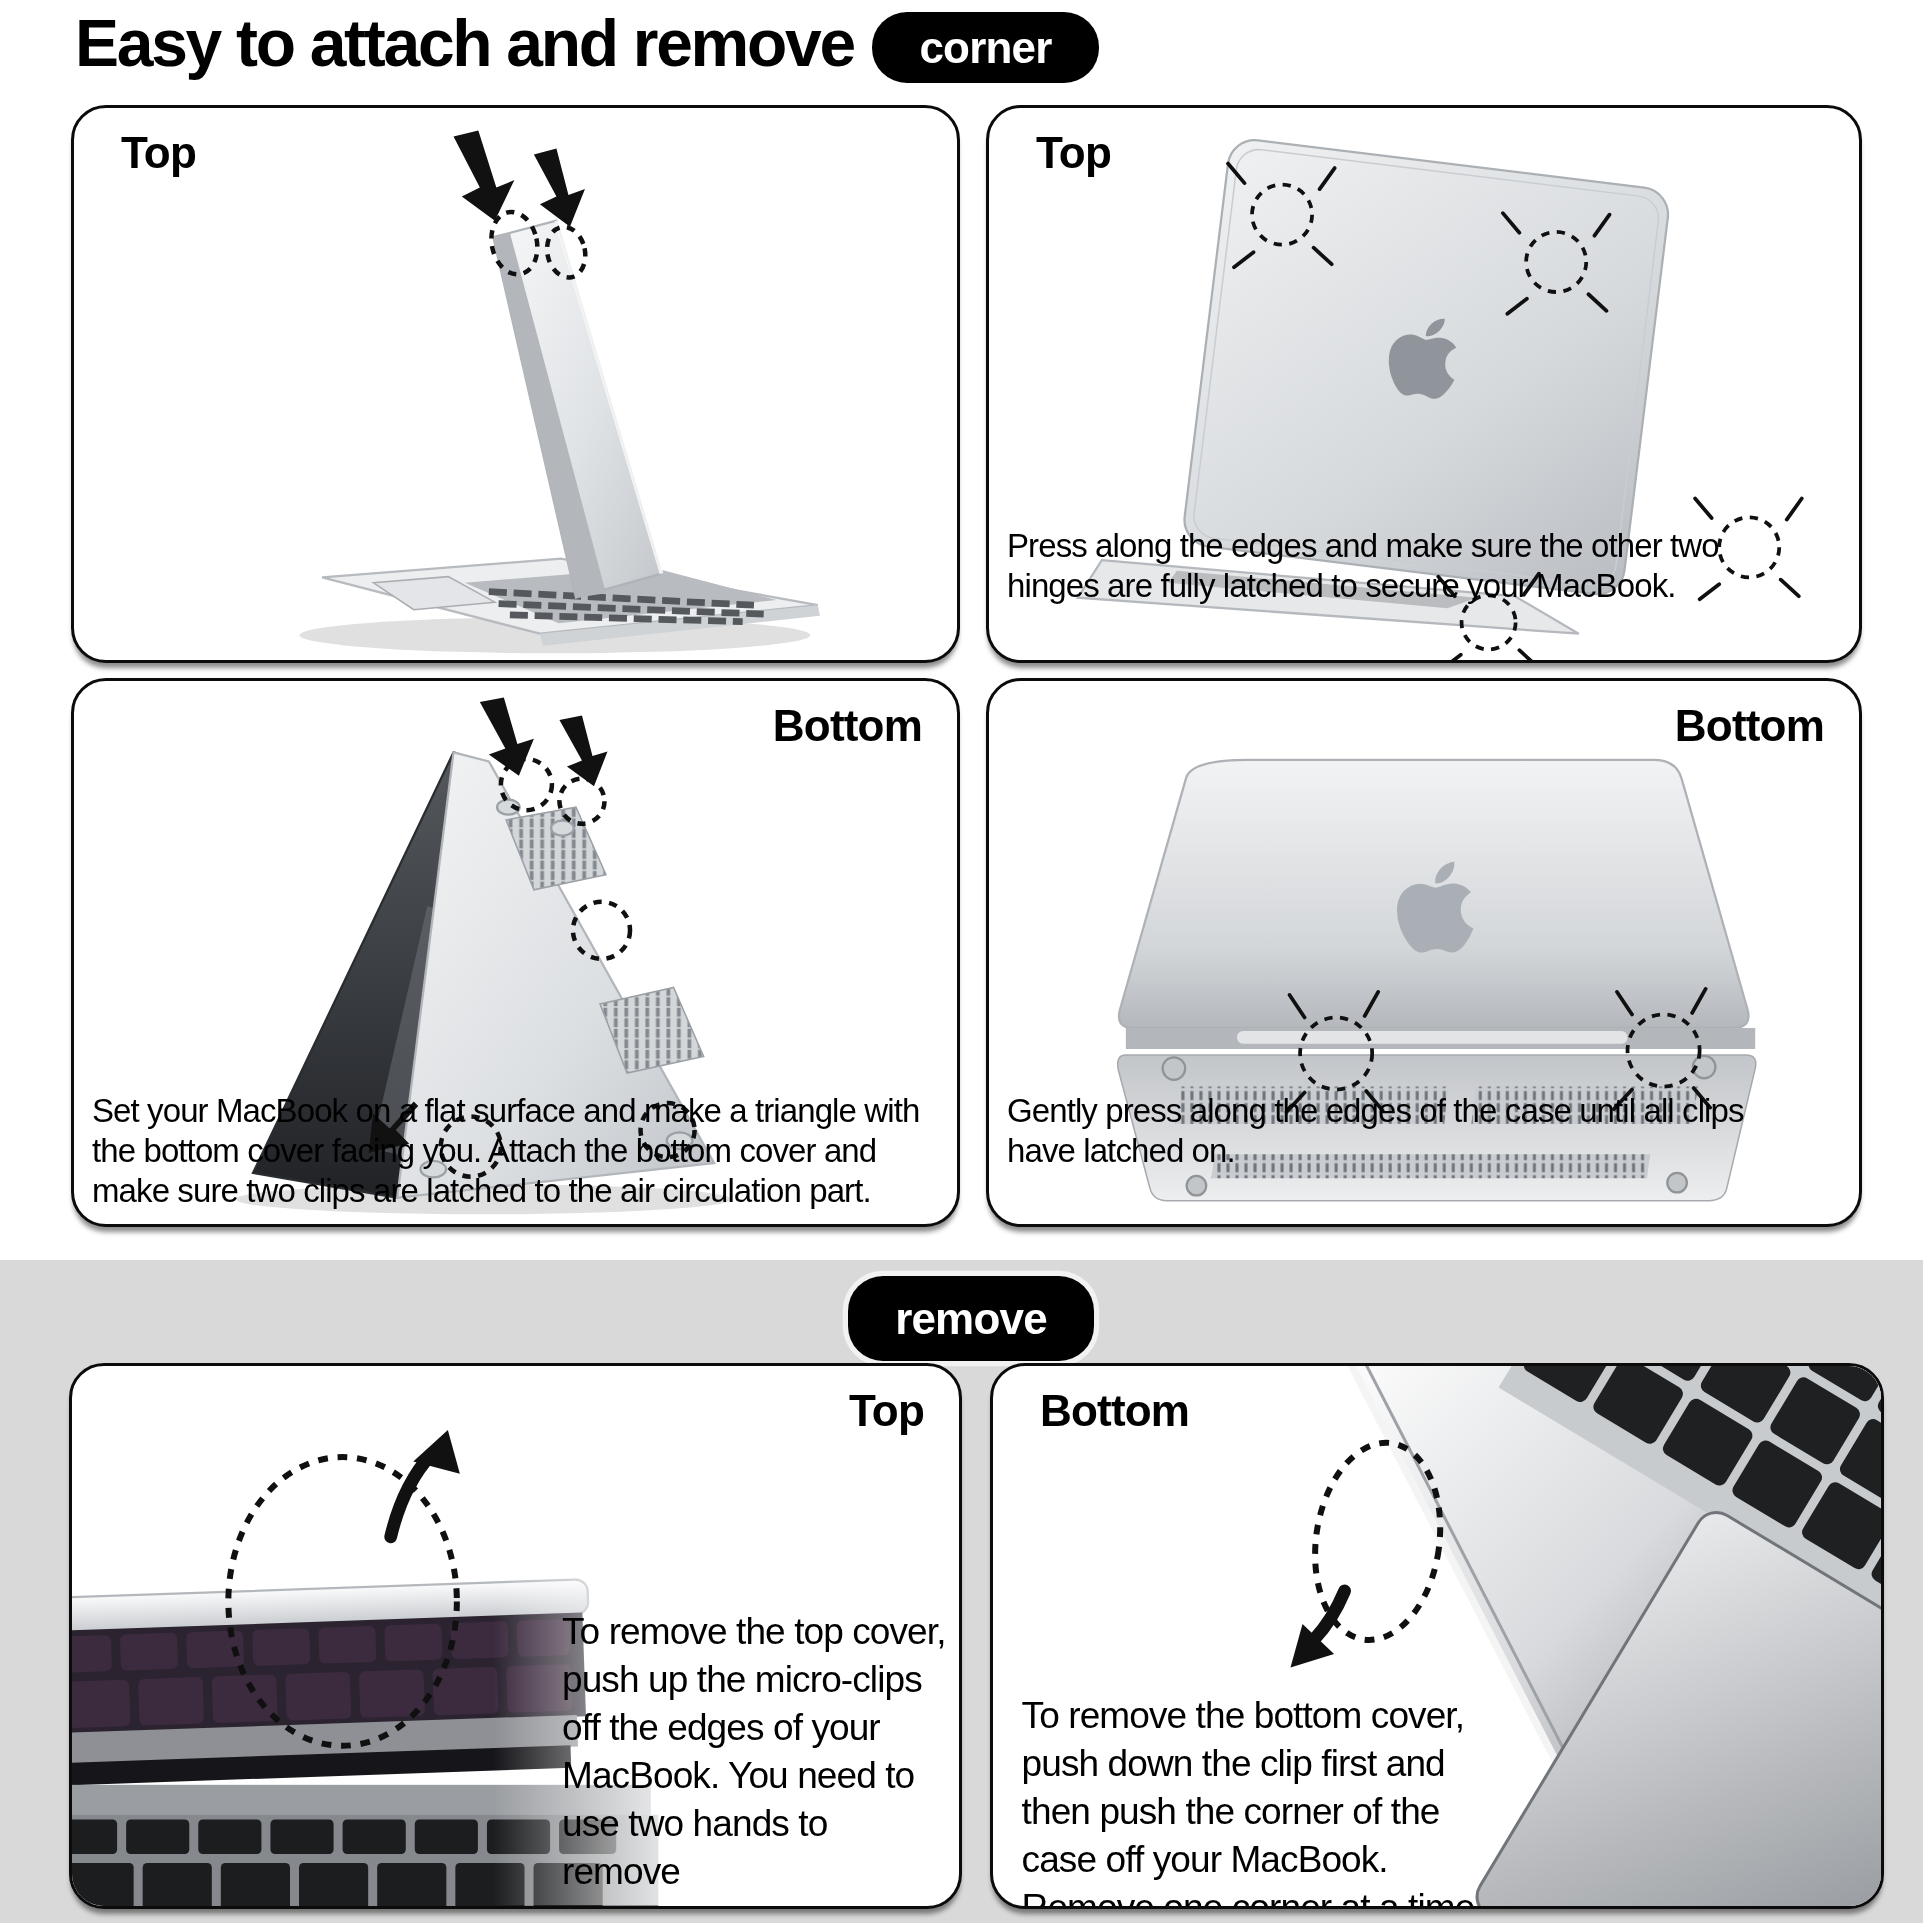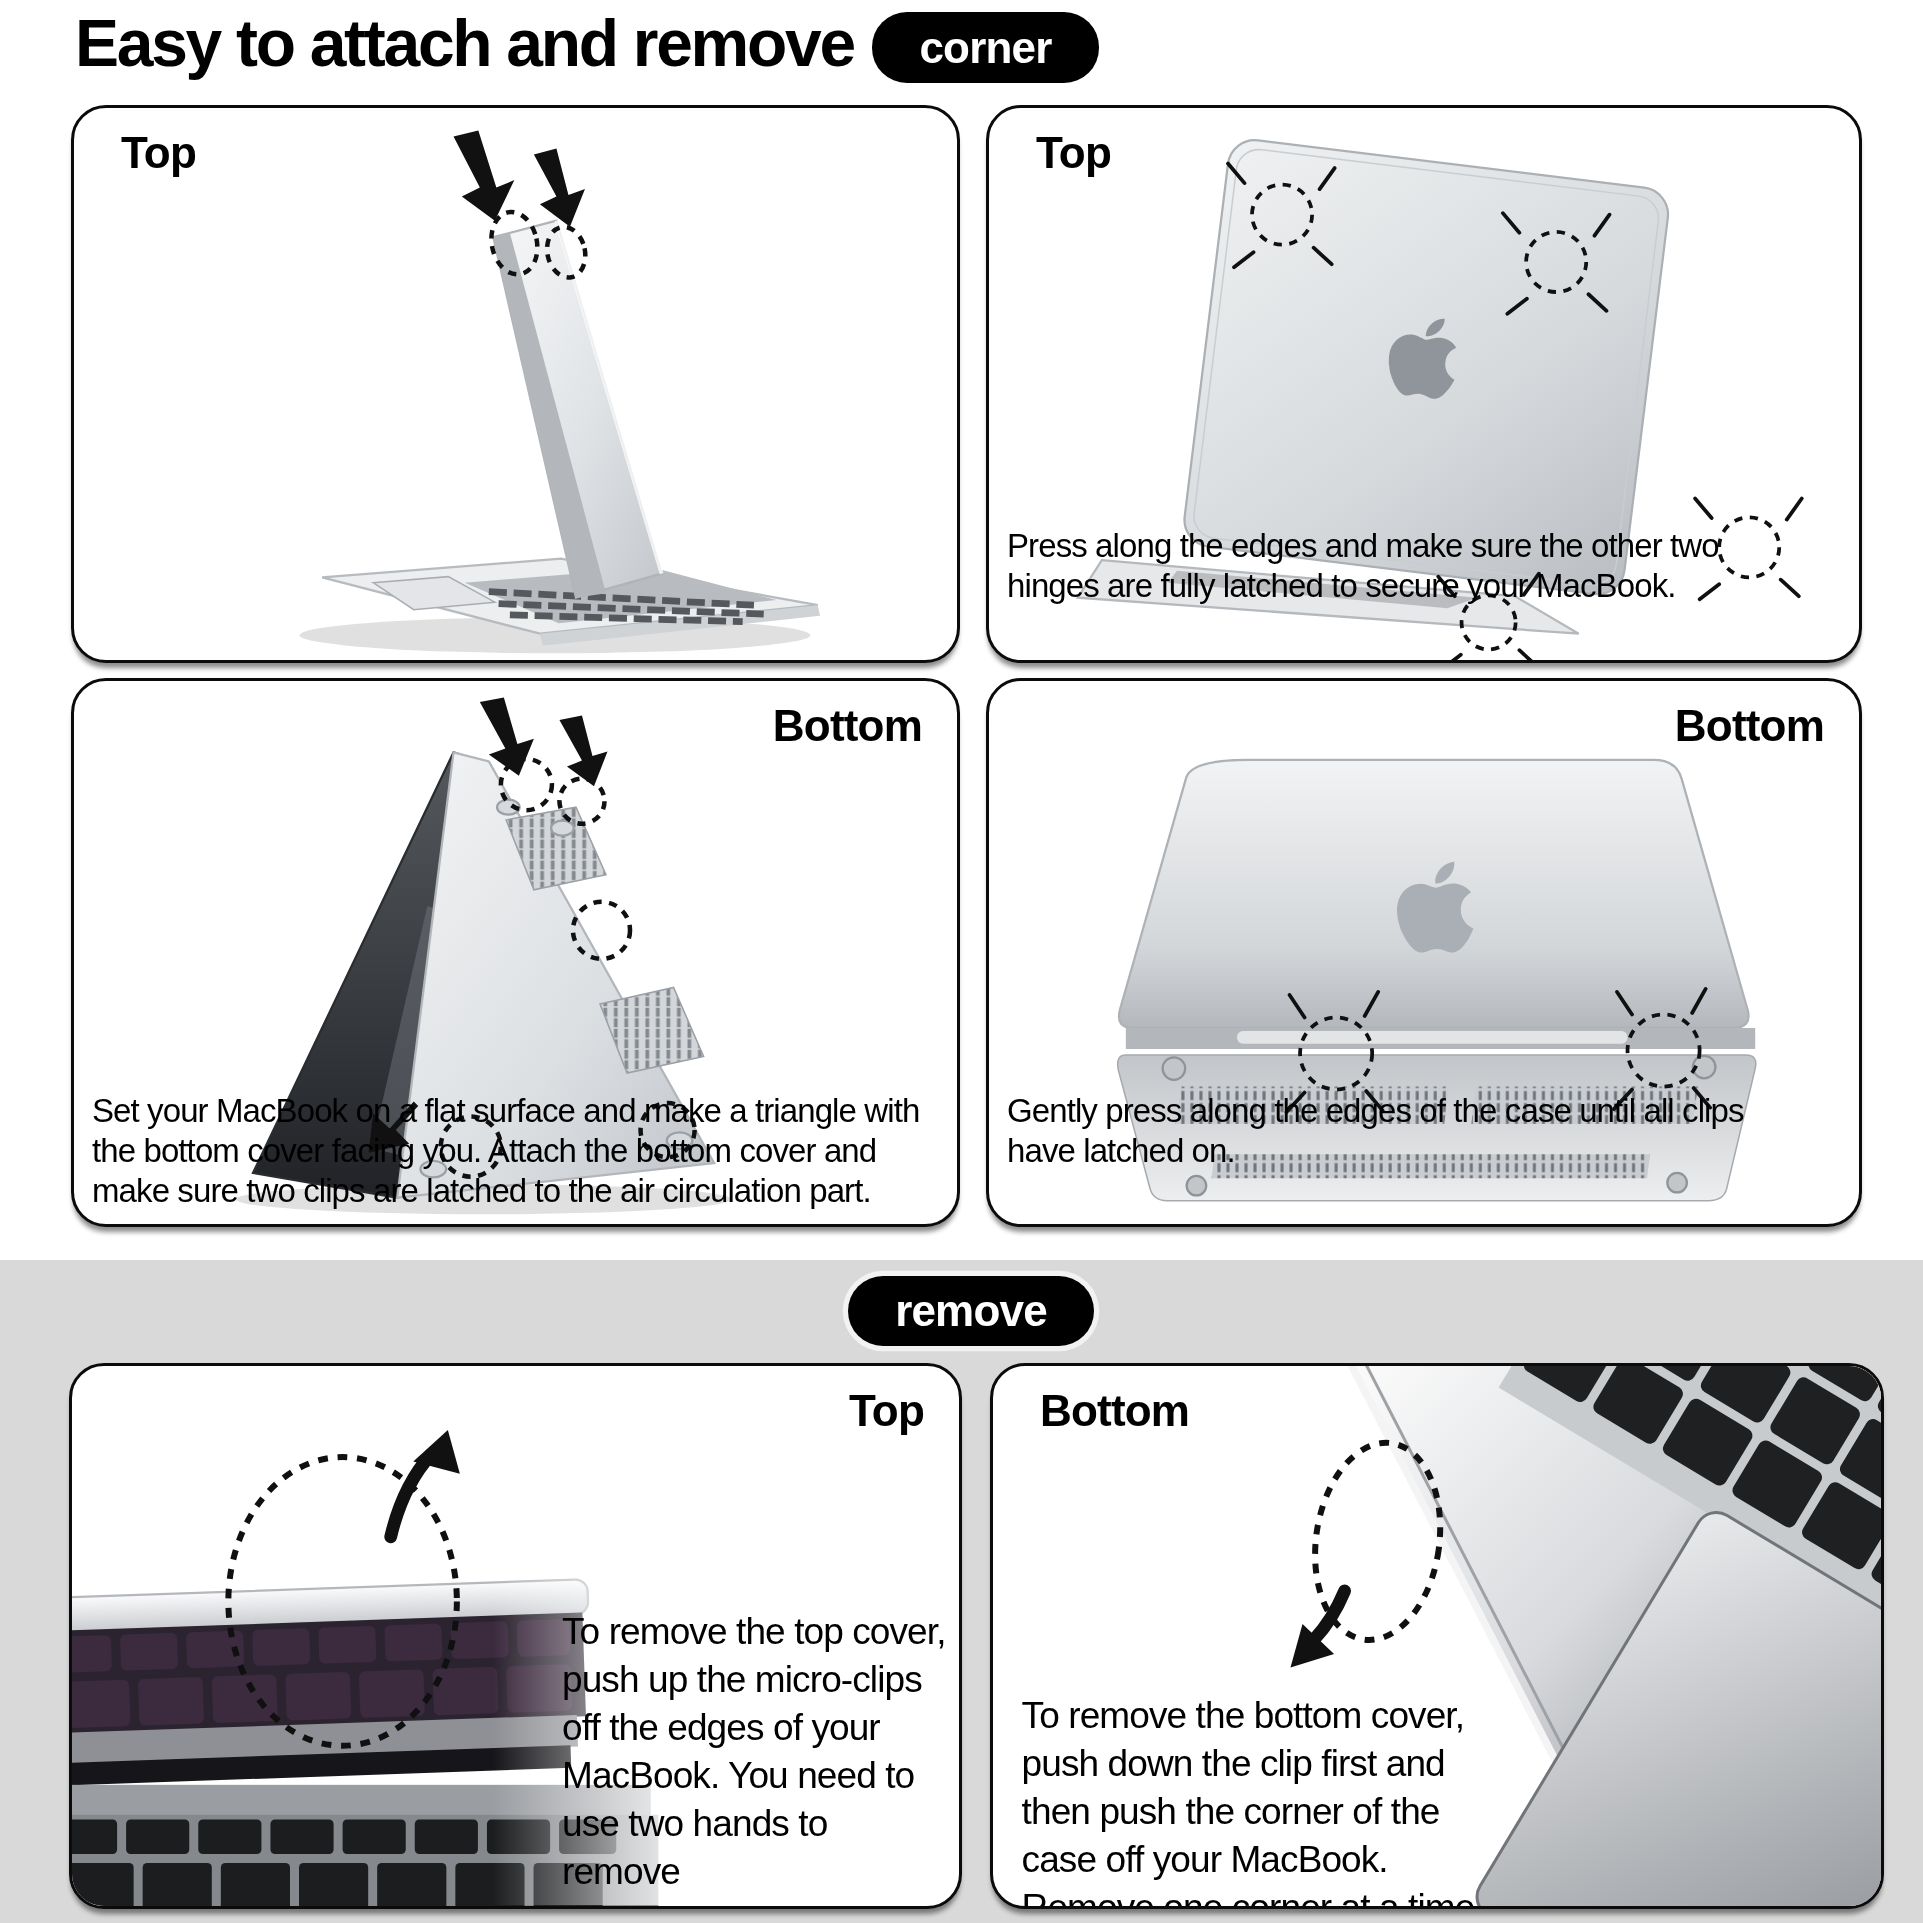--- a/index.html
+++ b/index.html
@@ -6,21 +6,21 @@
   .canvas{position:relative;width:1923px;height:1924px;background:#ffffff;overflow:hidden;
           font-family:"Liberation Sans", sans-serif;color:#000;}
 
   
   .page-title{position:absolute;left:75px;top:4.5px;font-size:66px;font-weight:700;
               letter-spacing:-2.3px;white-space:nowrap;}
   .badge{position:absolute;background:#000;color:#fff;font-weight:700;font-size:44px;
          display:flex;align-items:center;justify-content:center;border-radius:35px;
          letter-spacing:-0.8px;}
   .badge-install{left:872px;top:12px;width:227px;height:71px;}
-  .badge-remove{left:848px;top:1276px;width:246px;height:70px;box-shadow:0 0 0 5.3px rgba(255,255,255,.65);}
+  .badge-remove{left:848px;top:1276px;width:246px;height:85px;box-shadow:0 0 0 5.3px rgba(255,255,255,.65);}
 
   
   .remove-band{position:absolute;left:0;top:1260px;width:1923px;height:664px;background:#d9d9d9;}
 
   
   .panel{position:absolute;background:#fff;border:3px solid #0b0b0b;border-radius:35px;
          box-shadow:0 6.8px 5.3px -2.3px rgba(0,0,0,.45);overflow:hidden;}
   .p1{left:71px;top:105px;width:883px;height:552px;}
   .p2{left:986px;top:105px;width:870px;height:552px;}
   .p3{left:71px;top:678px;width:883px;height:543px;}

